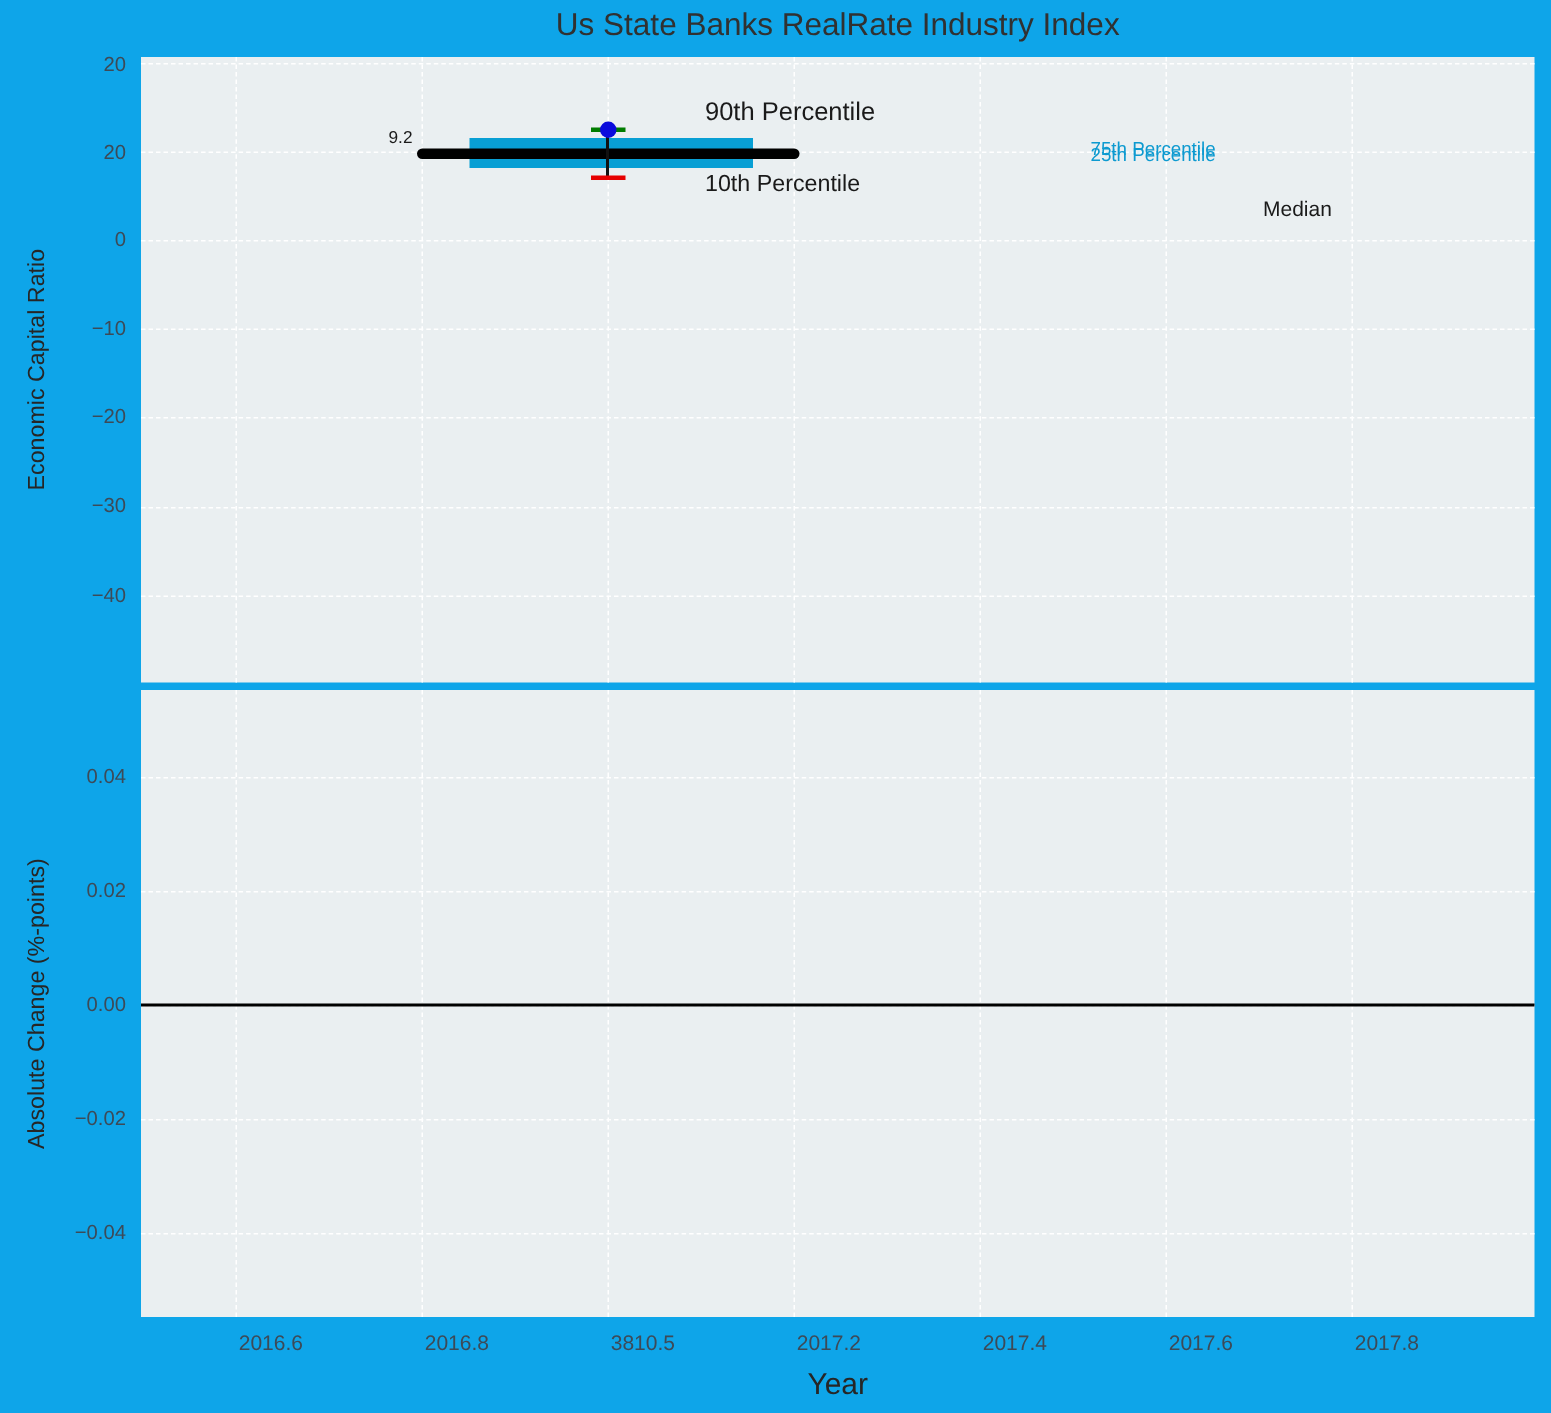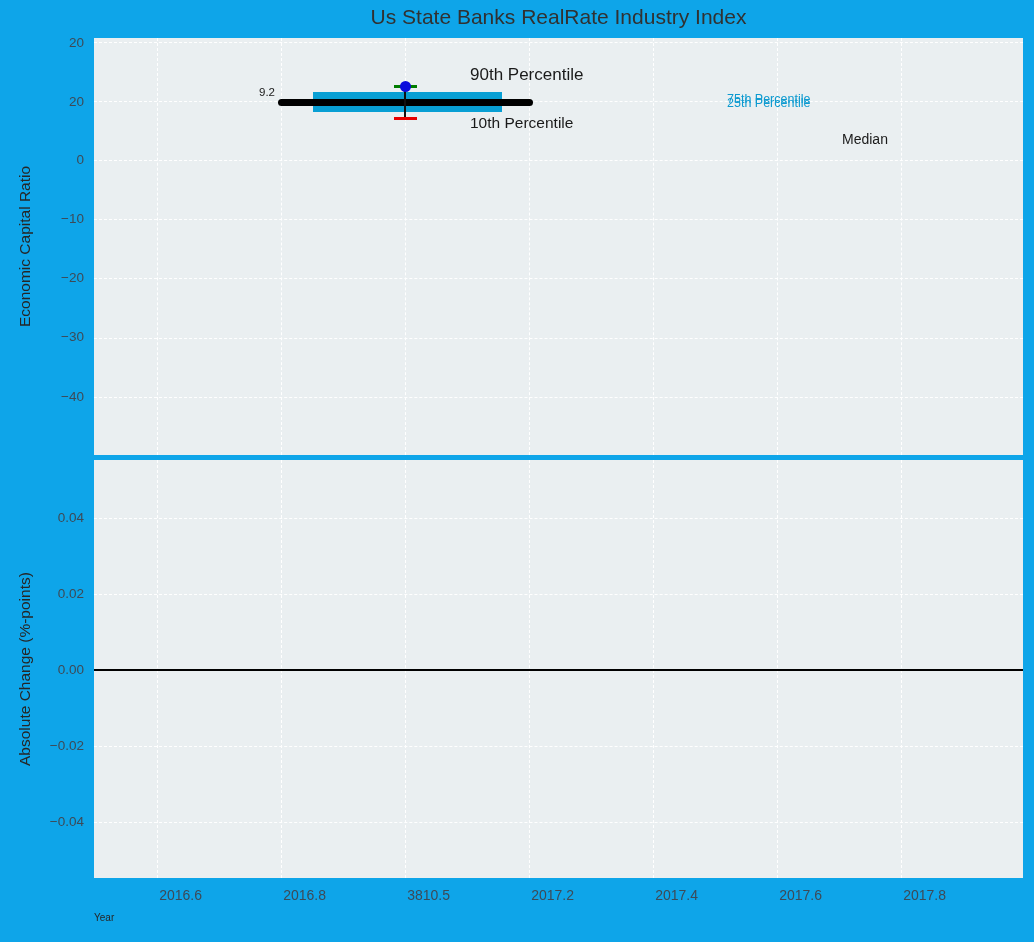--- a/index.html
+++ b/index.html
@@ -23,22 +23,22 @@
   .xtick {
     position:absolute; top:886px; width:90px; text-align:right;
     font-size:14px; color:#3d4a57; line-height:18px;
   }
   .ylab {
     position:absolute; left:12px; width:26px; display:flex; align-items:center; justify-content:center;
     font-size:15.5px; color:#262626;
     writing-mode:vertical-rl; transform:rotate(180deg);
   }
   .xlab {
-    position:absolute; left:94px; top:912px; width:929px; 
-    font-size:10px; color:#262626;
+    position:absolute; left:94px; top:912px; width:929px; text-align:center;
+    font-size:20px; color:#262626;
   }
   .band { position:absolute; left:219px; top:54px; width:189px; height:20px; background:#089fd4; }
   .median-line { position:absolute; left:184px; top:61px; width:255px; height:7px; background:#000000; border-radius:3.5px; }
   .whisker { position:absolute; left:300px; width:23px; height:3px; }
   .whisker-90 { top:47px; background:#007d00; }
   .whisker-10 { top:79px; background:#e60000; }
   .vline { position:absolute; left:310px; top:49px; width:2px; height:33px; background:#111111; }
   .dot { position:absolute; left:306px; top:43px; width:11px; height:11px; border-radius:50%; background:#0b0bdc; }
   .ann { position:absolute; white-space:nowrap; color:#1a1a1a; }
   .ann-p90 { left:376px; top:27px; font-size:17px; }

